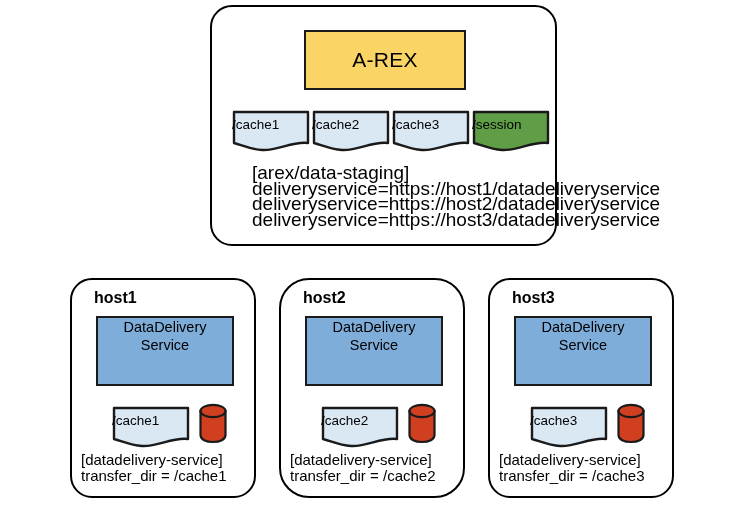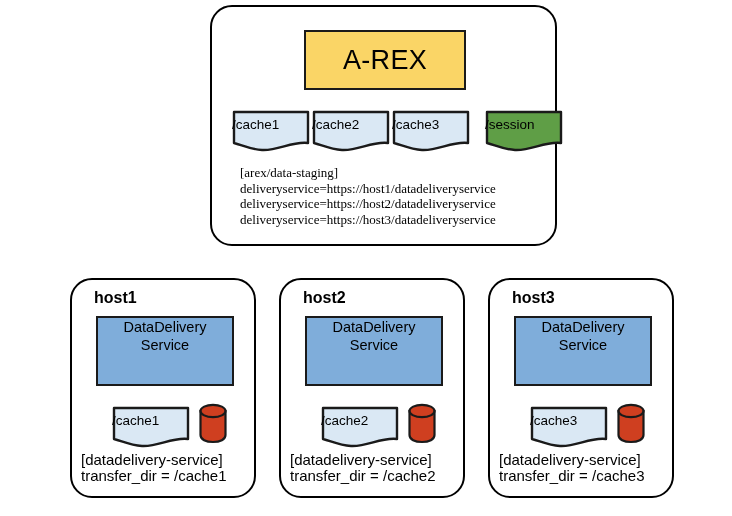--- a/index.html
+++ b/index.html
@@ -38,21 +38,21 @@
     left: 92px;
     top: 23px;
     width: 162px;
     height: 60px;
     box-sizing: border-box;
     background: #fad566;
     border: 2px solid #1a1a1a;
     display: flex;
     align-items: center;
     justify-content: center;
-    font-size: 27px;
+    font-size: 21px;
     letter-spacing: 0.3px;
   }
 
   
   .doc {
     position: absolute;
     width: 78px;
     height: 42px;
   }
   .doc svg { display: block; width: 78px; height: 42px; }
@@ -64,40 +64,39 @@
     font-size: 13.5px;
     line-height: 16px;
     pointer-events: none;
   }
 
   #cache-row { position: absolute; left: 20px; top: 103px; }
   #cache-row .doc { top: 0; }
   #doc-cache1 { left: 0px; }
   #doc-cache2 { left: 80px; }
   #doc-cache3 { left: 160px; }
-  #doc-session { left: 240px; margin-left: 13px; }
+  #doc-session { left: 240px; }
 
   #arex-config {
     position: absolute;
-    left: 28px;
+    left: 40px;
     top: 158px;
-    font-size: 13px;
+    font-size: 19px;
     line-height: 15.6px;
     white-space: pre;
-    font-family: Liberation Serif, serif;
   }
 
   
   .host-panel {
     top: 278px;
     width: 186px;
     height: 220px;
   }
   #host-panel-1 { left: 70px; padding-left: 20px; }
-  #host-panel-2 { left: 279px; }
+  #host-panel-2 { left: 279px; border-radius: 30px; }
   #host-panel-3 { left: 488px; text-decoration: underline; }
 
   .host-title {
     position: absolute;
     left: 22px;
     top: 9px;
     font-size: 16px;
     font-weight: bold;
   }
 

